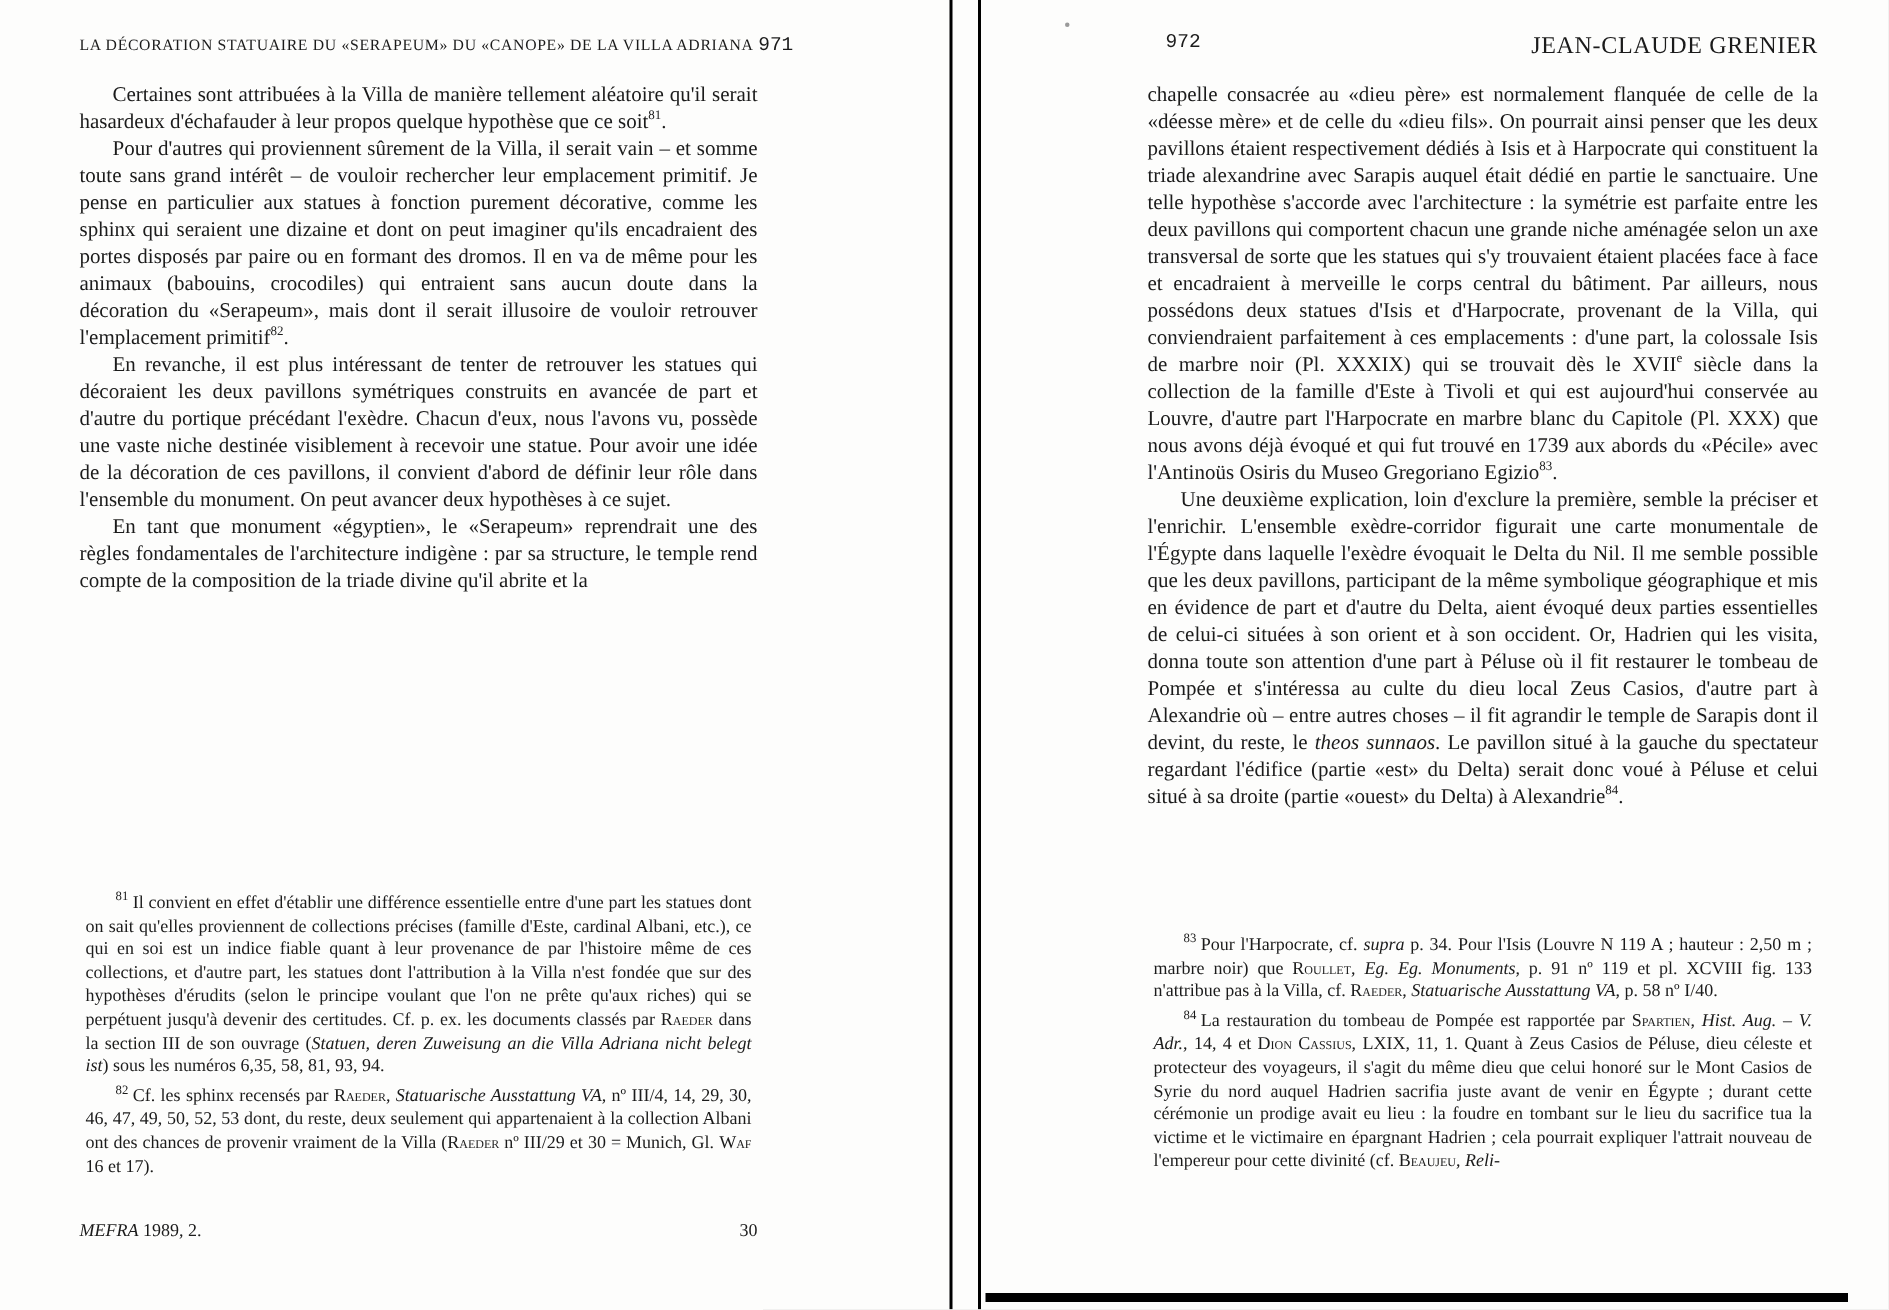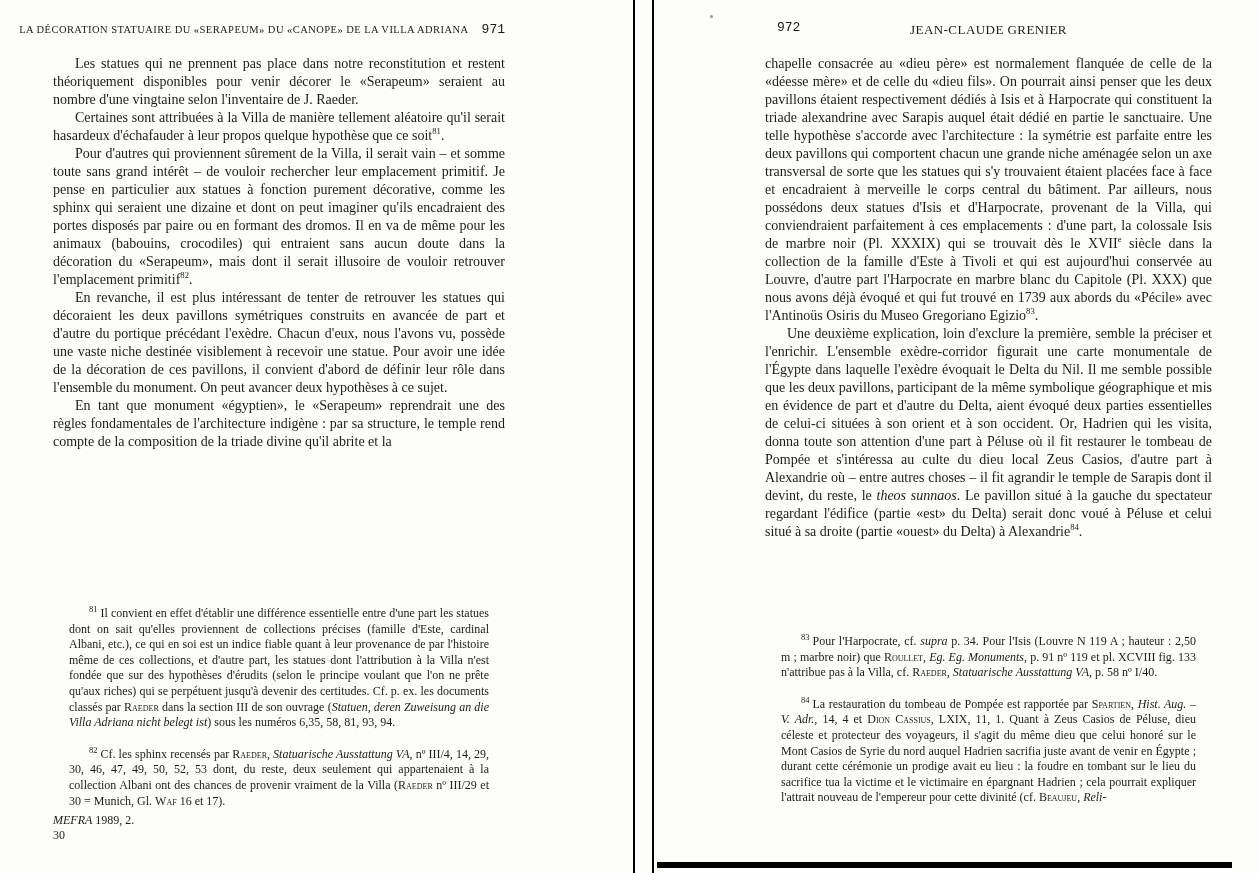--- a/index.html
+++ b/index.html
@@ -7,65 +7,64 @@
     position:relative;width:1259px;height:873px;background:#fdfdfc;
     overflow:hidden;color:#1b1b1b;
     font-family:"Liberation Serif","DejaVu Serif",serif;
   }
   .page{position:absolute;top:0;}
   .page-left{left:53px;width:452px;}
   .page-right{left:765px;width:447px;}
 
   .running-head{position:absolute;top:22px;left:0;right:0;height:16px;
     font-size:10.5px;letter-spacing:0.45px;white-space:nowrap;}
-  .running-head.rh-left{display:flex;justify-content:flex-end;align-items:baseline;gap:13px;}
+  .running-head.rh-left{display:flex;align-items:baseline;gap:3px;}
   .rh-title{font-size:10.5px;}
   .folio{font-size:13px;letter-spacing:0;font-family:Liberation Mono, monospace;}
-  .rh-right .rh-author{display:block;text-align:center;font-size:13px;}
+  .rh-right .rh-author{display:block;text-align:right;font-size:16px;}
   .rh-right .folio{position:absolute;left:12px;top:-2px;}
 
   .body-text{position:absolute;top:55px;left:0;right:0;text-align:justify;
     font-size:14px;line-height:18px;}
   .body-text p{margin:0;text-indent:22px;}
   .body-text p.no-indent{text-indent:0;}
 
   .footnotes{position:absolute;left:0;right:0;text-align:justify;
     font-size:12px;line-height:15.6px;}
   .fnotes-left{top:590px;}
   .fnotes-right{top:618px;}
-  .footnotes p{margin:16px;text-indent:20px;}
+  .footnotes p{margin:4px;text-indent:20px;}
   .fn-num{font-size:8.5px;margin-right:3px;}
 
   sup{font-size:0.62em;line-height:0;vertical-align:super;}
   .rs-i{font-style:italic;}
   .rs-sc{font-variant:small-caps;}
 
   .page-footer{position:absolute;top:813px;left:0;right:0;display:flex;
-    justify-content:space-between;align-items:baseline;font-size:12px;flex-direction:column;}
+    justify-content:space-between;align-items:baseline;font-size:12px;}
   .journal-title{font-style:italic;}
 
   .gutter-line{position:absolute;top:0;height:873px;width:2px;background:#000;}
   .gutter-line.gl-a{left:633px;}
   .gutter-line.gl-b{left:652px;}
   .scan-edge-bar{position:absolute;left:657px;top:862px;width:575px;height:6px;background:#000;}
   .scan-speckle{position:absolute;left:710px;top:15px;width:3px;height:3px;border-radius:50%;background:#9a9a9a;}
 </style>
 </head>
 <body>
 
 <div class="sheet">
 
   <div class="page page-left">
     <div class="running-head rh-left">
       <span class="rh-title">LA DÉCORATION STATUAIRE DU «SERAPEUM» DU «CANOPE» DE LA VILLA ADRIANA</span>
       <span class="folio">971</span>
     </div>
 
     <div class="body-text">
-      <p><span>Les statues qui ne prennent pas place dans notre reconstitution et restent théoriquement disponibles pour venir décorer le «Serapeum» seraient au nombre d'une vingtaine selon l'inventaire de J. Raeder.</span></p>
       <p><span>Certaines sont attribuées à la Villa de manière tellement aléatoire qu'il serait hasardeux d'échafauder à leur propos quelque hypothèse que ce soit</span><sup>81</sup><span>.</span></p>
       <p><span>Pour d'autres qui proviennent sûrement de la Villa, il serait vain – et somme toute sans grand intérêt – de vouloir rechercher leur emplacement primitif. Je pense en particulier aux statues à fonction purement décorative, comme les sphinx qui seraient une dizaine et dont on peut imaginer qu'ils encadraient des portes disposés par paire ou en formant des dromos. Il en va de même pour les animaux (babouins, crocodiles) qui entraient sans aucun doute dans la décoration du «Serapeum», mais dont il serait illusoire de vouloir retrouver l'emplacement primitif</span><sup>82</sup><span>.</span></p>
       <p><span>En revanche, il est plus intéressant de tenter de retrouver les statues qui décoraient les deux pavillons symétriques construits en avancée de part et d'autre du portique précédant l'exèdre. Chacun d'eux, nous l'avons vu, possède une vaste niche destinée visiblement à recevoir une statue. Pour avoir une idée de la décoration de ces pavillons, il convient d'abord de définir leur rôle dans l'ensemble du monument. On peut avancer deux hypothèses à ce sujet.</span></p>
       <p><span>En tant que monument «égyptien», le «Serapeum» reprendrait une des règles fondamentales de l'architecture indigène : par sa structure, le temple rend compte de la composition de la triade divine qu'il abrite et la</span></p>
     </div>
 
     <div class="footnotes fnotes-left">
       <p><sup class="fn-num">81</sup><span><span>Il convient en effet d'établir une différence essentielle entre d'une part les statues dont on sait qu'elles proviennent de collections précises (famille d'Este, cardinal Albani, etc.), ce qui en soi est un indice fiable quant à leur provenance de par l'histoire même de ces collections, et d'autre part, les statues dont l'attribution à la Villa n'est fondée que sur des hypothèses d'érudits (selon le principe voulant que l'on ne prête qu'aux riches) qui se perpétuent jusqu'à devenir des certitudes. Cf. p. ex. les documents classés par </span><span class="rs-sc">Raeder</span><span> dans la section III de son ouvrage (</span><span class="rs-i">Statuen, deren Zuweisung an die Villa Adriana nicht belegt ist</span><span>) sous les numéros 6,35, 58, 81, 93, 94.</span></span></p>
       <p><sup class="fn-num">82</sup><span><span>Cf. les sphinx recensés par </span><span class="rs-sc">Raeder</span><span>, </span><span class="rs-i">Statuarische Ausstattung VA</span><span>, nº III/4, 14, 29, 30, 46, 47, 49, 50, 52, 53 dont, du reste, deux seulement qui appartenaient à la collection Albani ont des chances de provenir vraiment de la Villa (</span><span class="rs-sc">Raeder</span><span> nº III/29 et 30 = Munich, Gl. </span><span class="rs-sc">Waf</span><span> 16 et 17).</span></span></p>
     </div>

